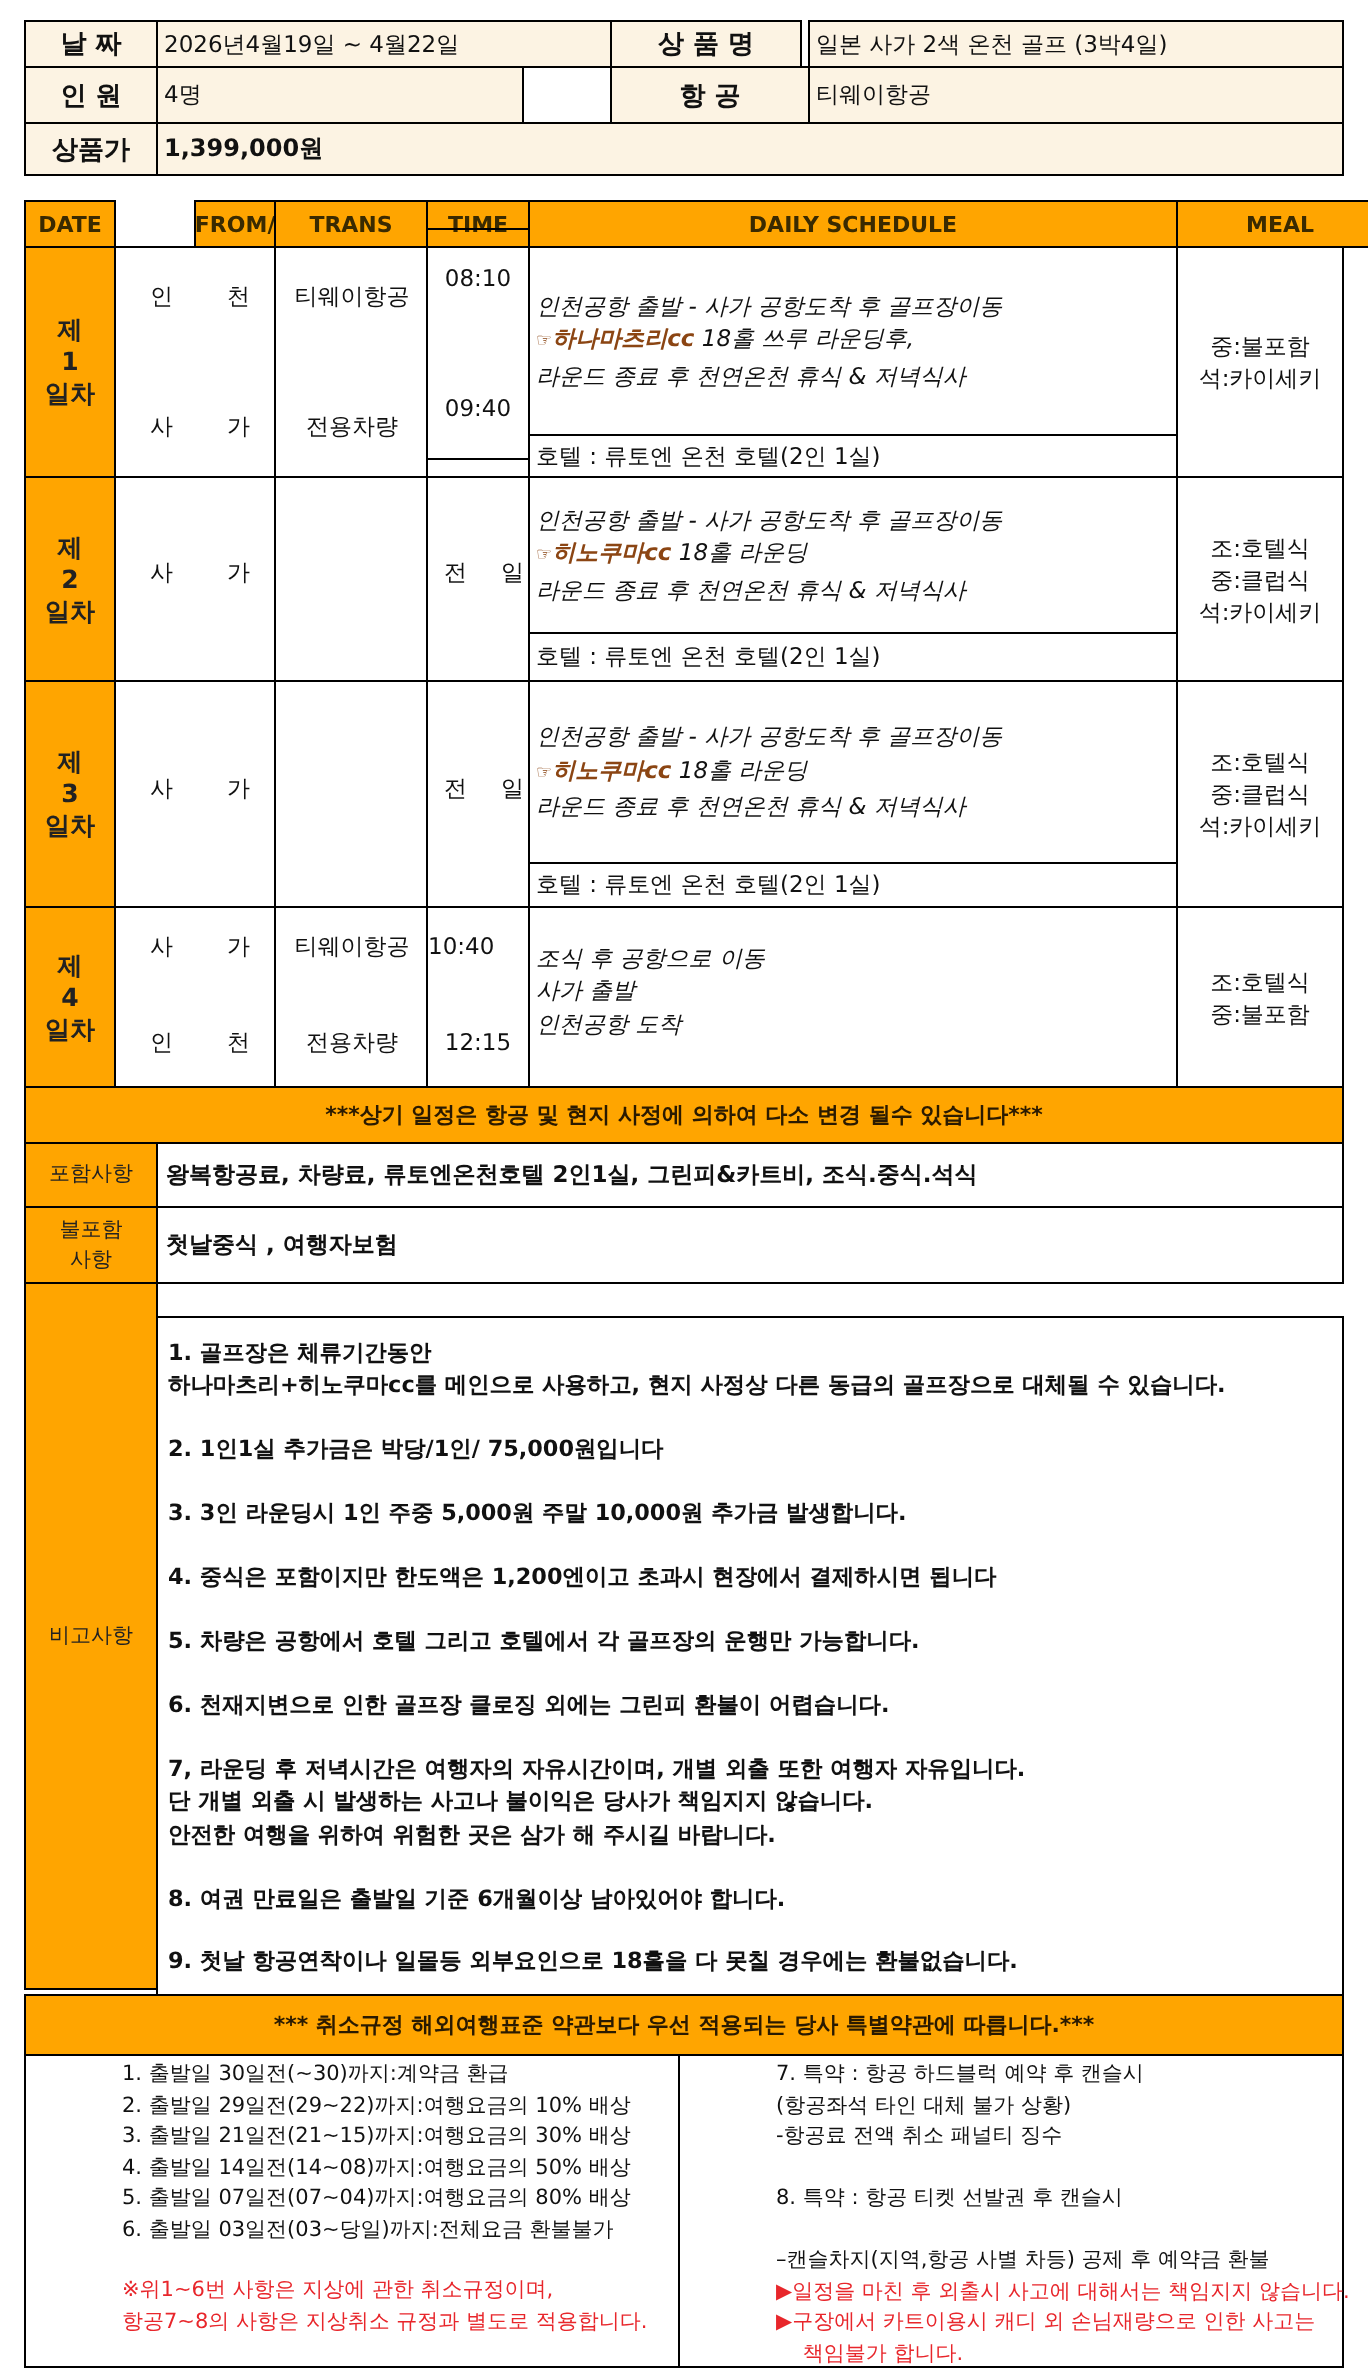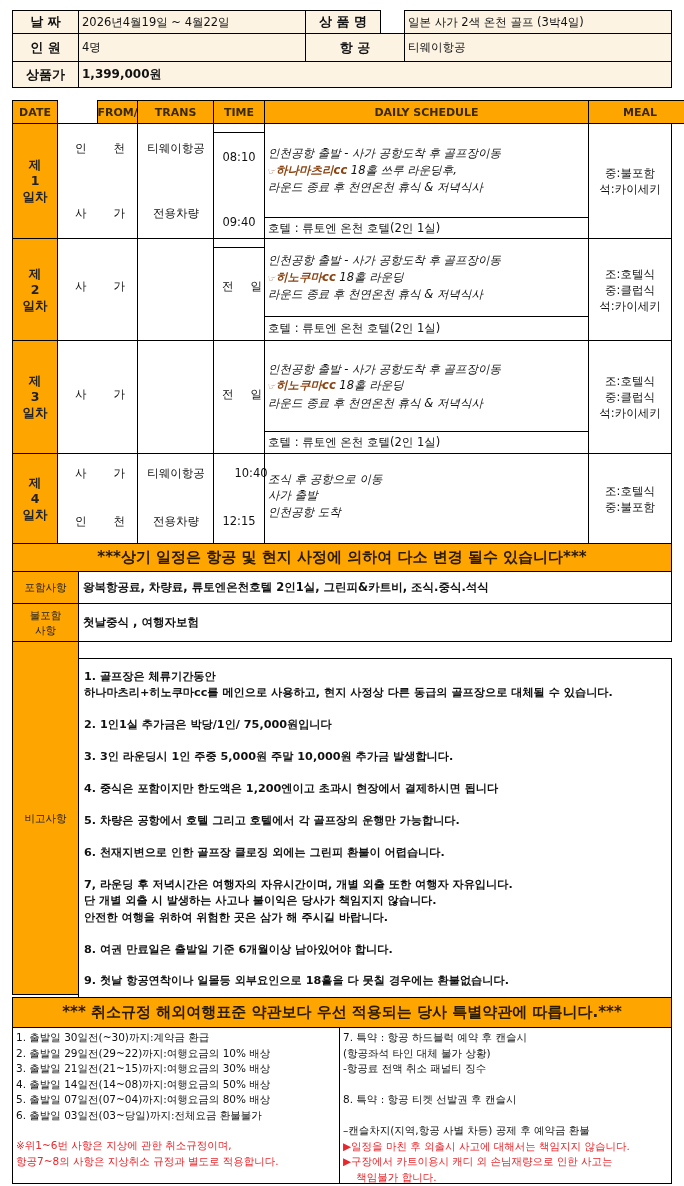--- a/index.html
+++ b/index.html
@@ -20,41 +20,41 @@
     .info-val { padding-left: 3px; font-size: 11.5px; }
 
     
     .sh-h { font-weight: bold; font-size: 11px; color: #3a2a00; justify-content: center; }
 
     .daylbl { flex-direction: column; justify-content: center; font-weight: bold; font-size: 12.5px; line-height: 16px; color: #222; }
     .gc { color: #8b4513; font-weight: bold; }
     .sched-lines { padding-left: 3px; line-height: 16.5px; font-size: 11.5px; font-style: italic; }
     .meal { flex-direction: column; justify-content: center; text-align: center; line-height: 16px; font-size: 11.5px; }
 
-    .notice { justify-content: center; font-weight: bold; font-size: 15px; color: #2a1a00; }
+    .notice { justify-content: center; font-weight: bold; font-size: 11px; color: #2a1a00; }
     .side-lbl { justify-content: center; text-align: center; font-size: 10.5px; line-height: 15px; color: #222; }
     .incl { padding-left: 4px; font-weight: bold; font-size: 11.5px; }
     .remarks { display: block; padding: 10px 0 0 5px; font-weight: bold; font-size: 11.2px; line-height: 16.4px; }
     .remarks p { margin: 0 0 15.5px 0; white-space: pre-line; }
 
     .cancel { display: block; padding: 2px 0 0 3px; font-size: 10.5px; line-height: 15.5px; }
-    .cancel div { white-space: nowrap; }
+    .cancel div { white-space: nowrap; margin-left: 45px; }
     .red { color: #e8262b; }
   </style>
 </head>
 <body>
 
 <div>
   <div class="cell bd cream info-label" style="left:12px;top:10px;width:67px;height:24px;">날 짜</div>
   <div class="cell bd cream info-val" style="left:78px;top:10px;width:228px;height:24px;">2026년4월19일 ~ 4월22일</div>
-  <div class="cell bd cream info-label" style="left:305px;top:10px;width:76px;height:24px;">상 품 명</div>
+  <div class="cell bd cream info-label" style="left:305px;top:10px;width:96px;height:24px;">상 품 명</div>
   <div class="cell bd cream info-val" style="left:404px;top:10px;width:268px;height:24px;">일본 사가 2색 온천 골프 (3박4일)</div>
 
   <div class="cell bd cream info-label" style="left:12px;top:33px;width:67px;height:29px;">인 원</div>
-  <div class="cell bd cream info-val" style="left:78px;top:33px;width:273px;height:29px;">4명</div>
+  <div class="cell bd cream info-val" style="left:78px;top:33px;width:184px;height:29px;">4명</div>
   <div class="cell bd cream info-label" style="left:305px;top:33px;width:100px;height:29px;">항 공</div>
   <div class="cell bd cream info-val" style="left:404px;top:33px;width:268px;height:29px;">티웨이항공</div>
 
   <div class="cell bd cream info-label" style="left:12px;top:61px;width:67px;height:27px;">상품가</div>
   <div class="cell bd cream info-val bold" style="left:78px;top:61px;width:594px;height:27px;font-size:12px;">1,399,000원</div>
 </div>
 
 <div>
   <div class="cell bd orange sh-h" style="left:12px;top:100px;width:46px;height:24px;text-align:center;">DATE</div>
   <div class="cell bd orange sh-h" style="left:57px;top:100px;width:58px;height:24px;margin-left:40px;">FROM/TO</div>
@@ -76,21 +76,21 @@
       </div>
       <div class="abs" style="left:17px;top:82px;width:50px;display:flex;justify-content:space-between;">
         <span>사</span>
           <span>가</span>
       </div>
     </div>
     <div class="cell bd" style="left:137px;top:123px;width:77px;height:116px;">
       <div class="abs" style="left:0;top:17px;width:76px;text-align:center;">티웨이항공</div>
       <div class="abs" style="left:0;top:82px;width:76px;text-align:center;">전용차량</div>
     </div>
-    <div class="cell bd" style="left:213px;top:132px;width:52px;height:116px;">
+    <div class="cell bd" style="left:213px;top:114px;width:52px;height:116px;">
       <div class="abs" style="left:0;top:17px;width:50px;text-align:center;">08:10</div>
       <div class="abs" style="left:0;top:82px;width:50px;text-align:center;">09:40</div>
     </div>
     <div class="cell bd" style="left:264px;top:123px;width:325px;height:95px;">
       <div class="sched-lines">
         <div>인천공항 출발 - 사가 공항도착 후 골프장이동</div>
         <div><span class="gc" style="font-weight:normal;font-size:9px;">☞</span><span class="gc">하나마츠리cc</span><span> 18홀 쓰루 라운딩후,</span></div>
         <div>라운드 종료 후 천연온천 휴식 &amp; 저녁식사</div>
       </div>
     </div>
@@ -183,21 +183,21 @@
       <div class="abs" style="left:17px;top:60px;width:50px;display:flex;justify-content:space-between;">
         <span>인</span>
           <span>천</span>
       </div>
     </div>
     <div class="cell bd" style="left:137px;top:453px;width:77px;height:91px;">
       <div class="abs" style="left:0;top:12px;width:76px;text-align:center;">티웨이항공</div>
       <div class="abs" style="left:0;top:60px;width:76px;text-align:center;">전용차량</div>
     </div>
     <div class="cell bd" style="left:213px;top:453px;width:52px;height:91px;">
-      <div class="abs" style="left:12px;top:12px;width:50px;text-align:center;">10:40</div>
+      <div class="abs" style="left:0;top:12px;width:50px;text-align:left;">10:40</div>
       <div class="abs" style="left:0;top:60px;width:50px;text-align:center;">12:15</div>
     </div>
     <div class="cell bd" style="left:264px;top:453px;width:325px;height:91px;">
       <div class="sched-lines" style="margin-top:-6px;">
         <div>조식 후 공항으로 이동</div>
         <div>사가 출발</div>
         <div>인천공항 도착</div>
       </div>
     </div>
     <div class="cell bd meal" style="left:588px;top:453px;width:84px;height:91px;">

